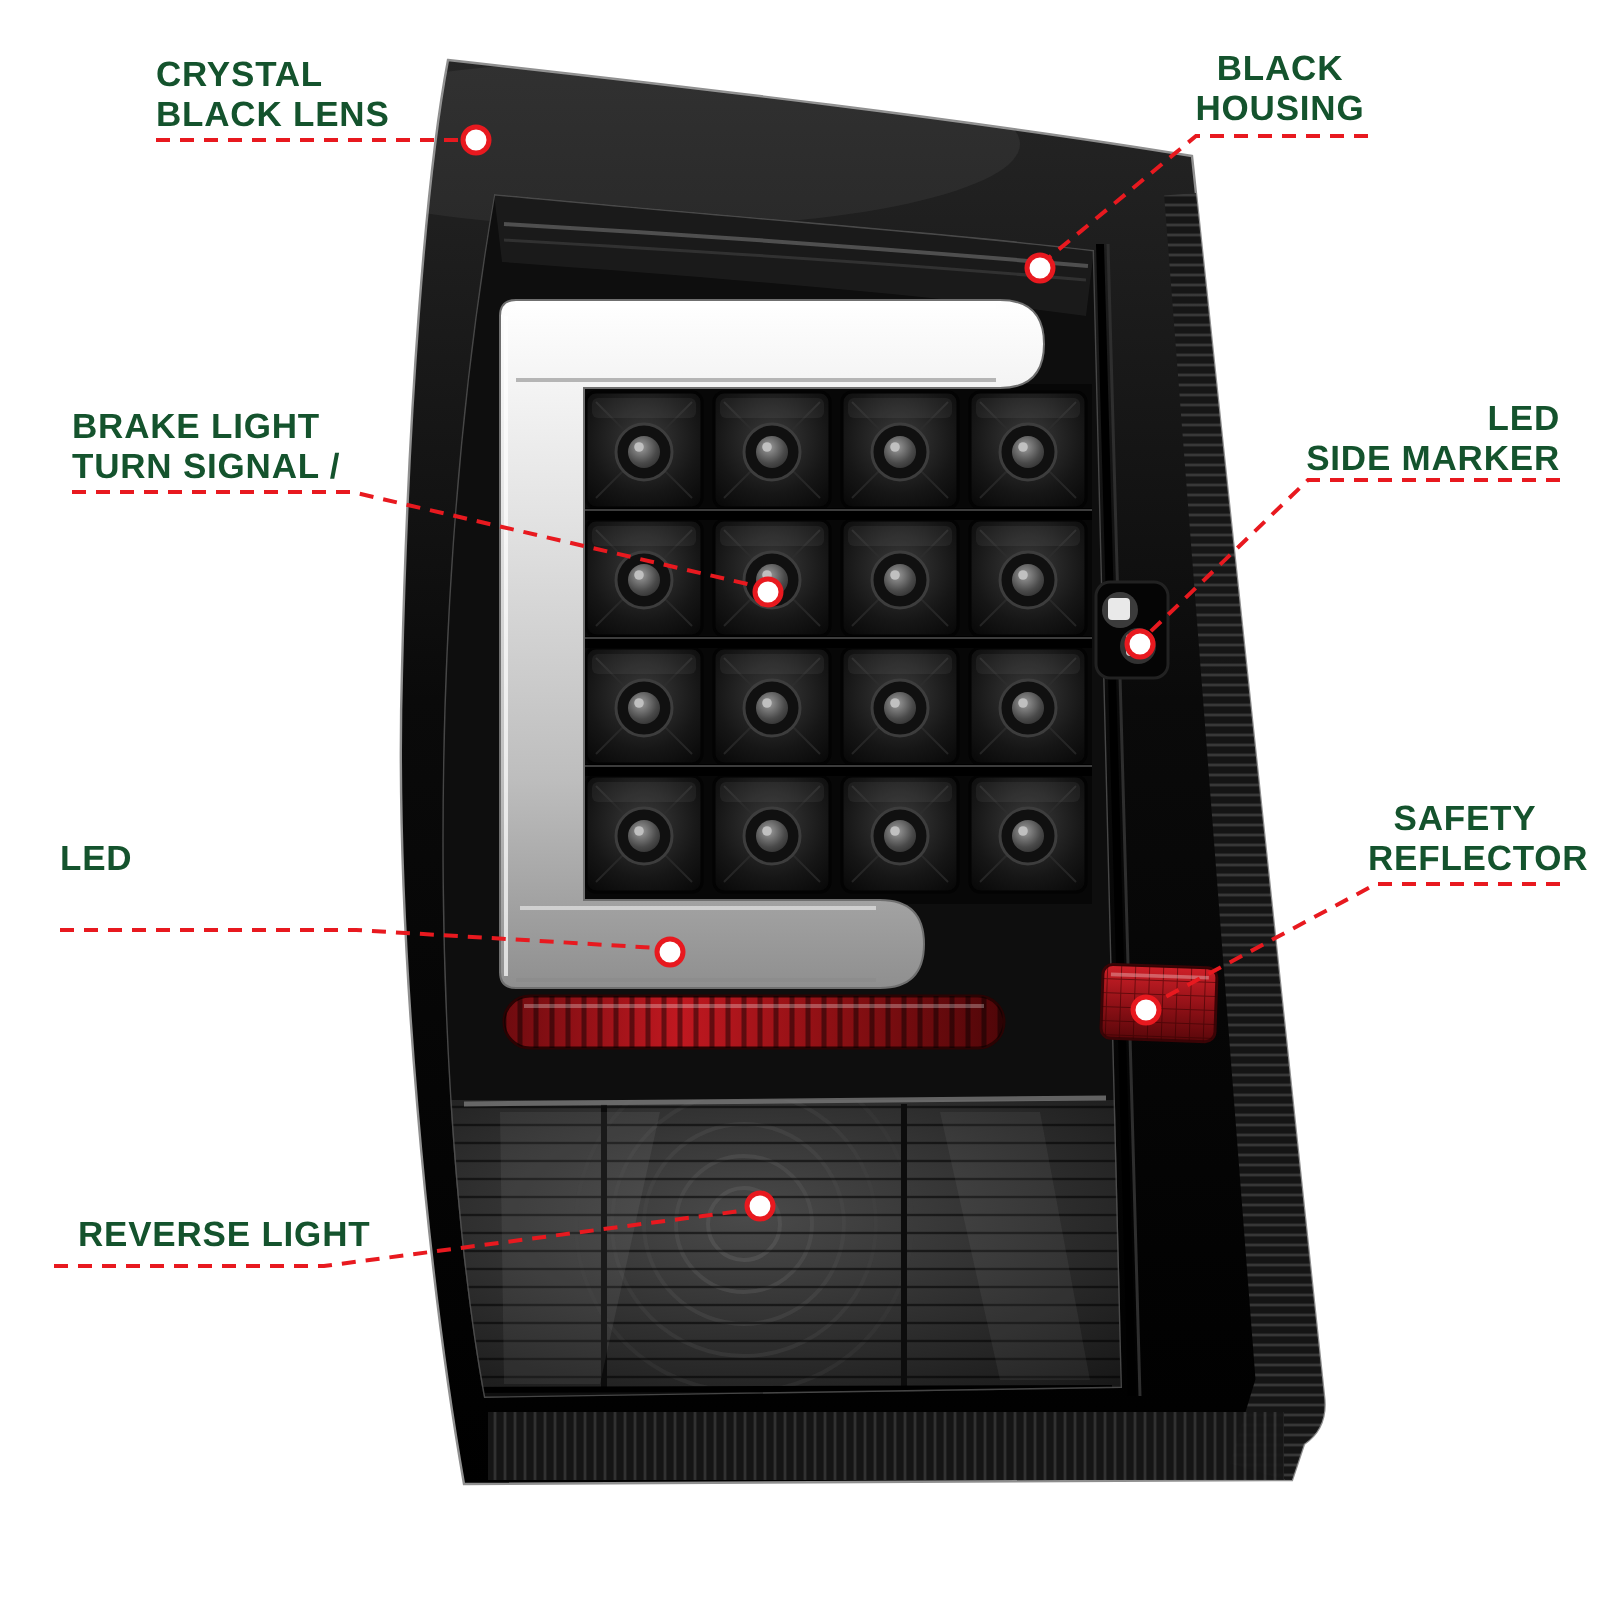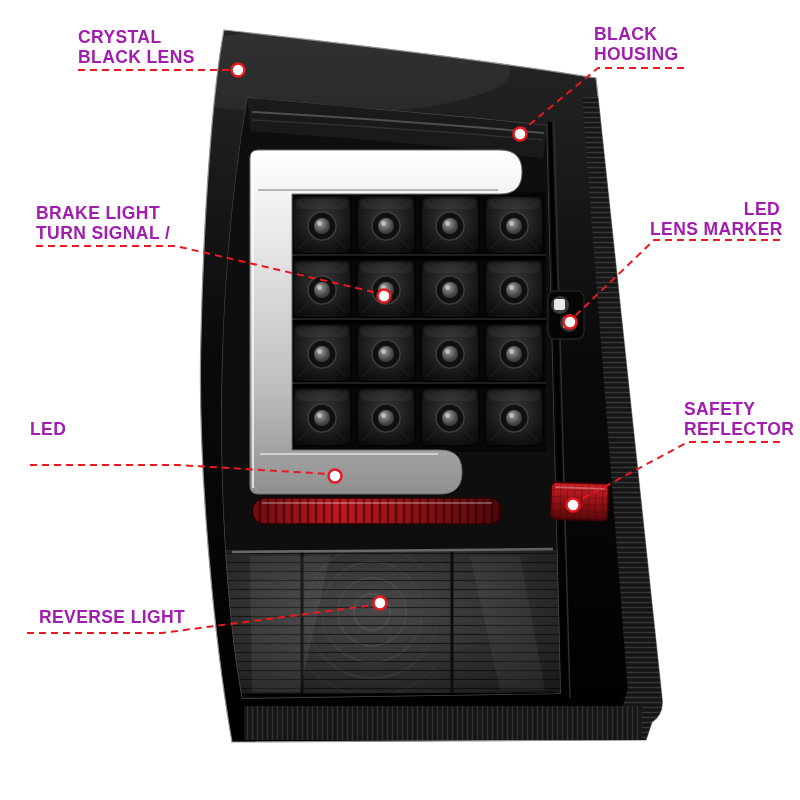--- a/index.html
+++ b/index.html
@@ -1,21 +1,21 @@
 <!DOCTYPE html>
 <html><head>
 <meta charset="utf-8">
 <style>
   * { margin:0; padding:0; box-sizing:border-box; }
   html, body { width:800px; height:800px; background:#ffffff; overflow:hidden; }
   .stage { position:relative; width:800px; height:800px; font-family:"Liberation Sans", sans-serif; background:#ffffff; }
   .art { position:absolute; left:0; top:0; width:800px; height:800px; }
-  .callout-label { position:absolute; color:#a21caf; font-weight:bold; font-size:17.5px; line-height:20px; letter-spacing:.4px; white-space:nowrap; }
+  .callout-label { position:absolute; color:#14532d; font-weight:bold; font-size:17.5px; line-height:20px; letter-spacing:.4px; white-space:nowrap; }
   .callout-label span { display:block; }
-  .align-center { }
+  .align-center { text-align:center; }
   .align-right { text-align:right; }
 </style>
 </head>
 <body>
 
 <div class="stage">
 
   <svg class="art" viewBox="0 0 800 800">
     <defs>
       <linearGradient id="housingGrad" x1="0" y1="0" x2="0" y2="1">
@@ -222,21 +222,21 @@
     <span>HOUSING</span>
   </div>
 
   <div class="callout-label" style="left:36px; top:203px;">
     <span>BRAKE LIGHT</span>
     <span>TURN SIGNAL /</span>
   </div>
 
   <div class="callout-label align-right" style="left:650px; top:199px; width:130px;">
     <span>LED</span>
-    <span>LENS MARKER</span>
+    <span>SIDE MARKER</span>
   </div>
 
   <div class="callout-label" style="left:30px; top:419px;">
     <span>LED</span>
   </div>
 
   <div class="callout-label align-center" style="left:684px; top:399px; width:97px;">
     <span>SAFETY</span>
     <span>REFLECTOR</span>
   </div>

